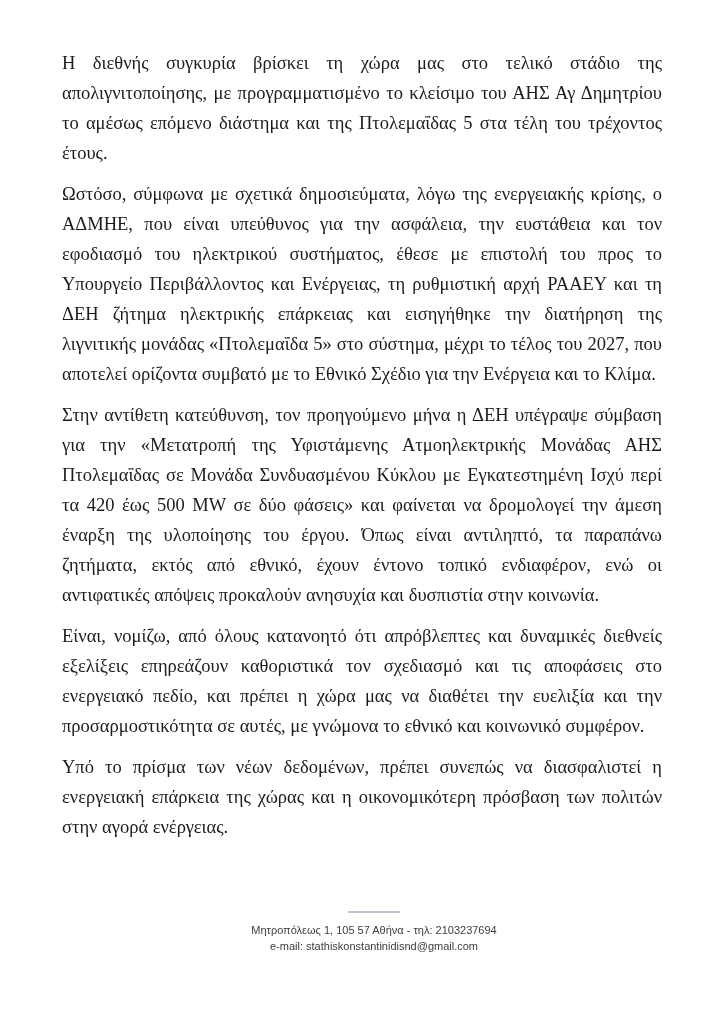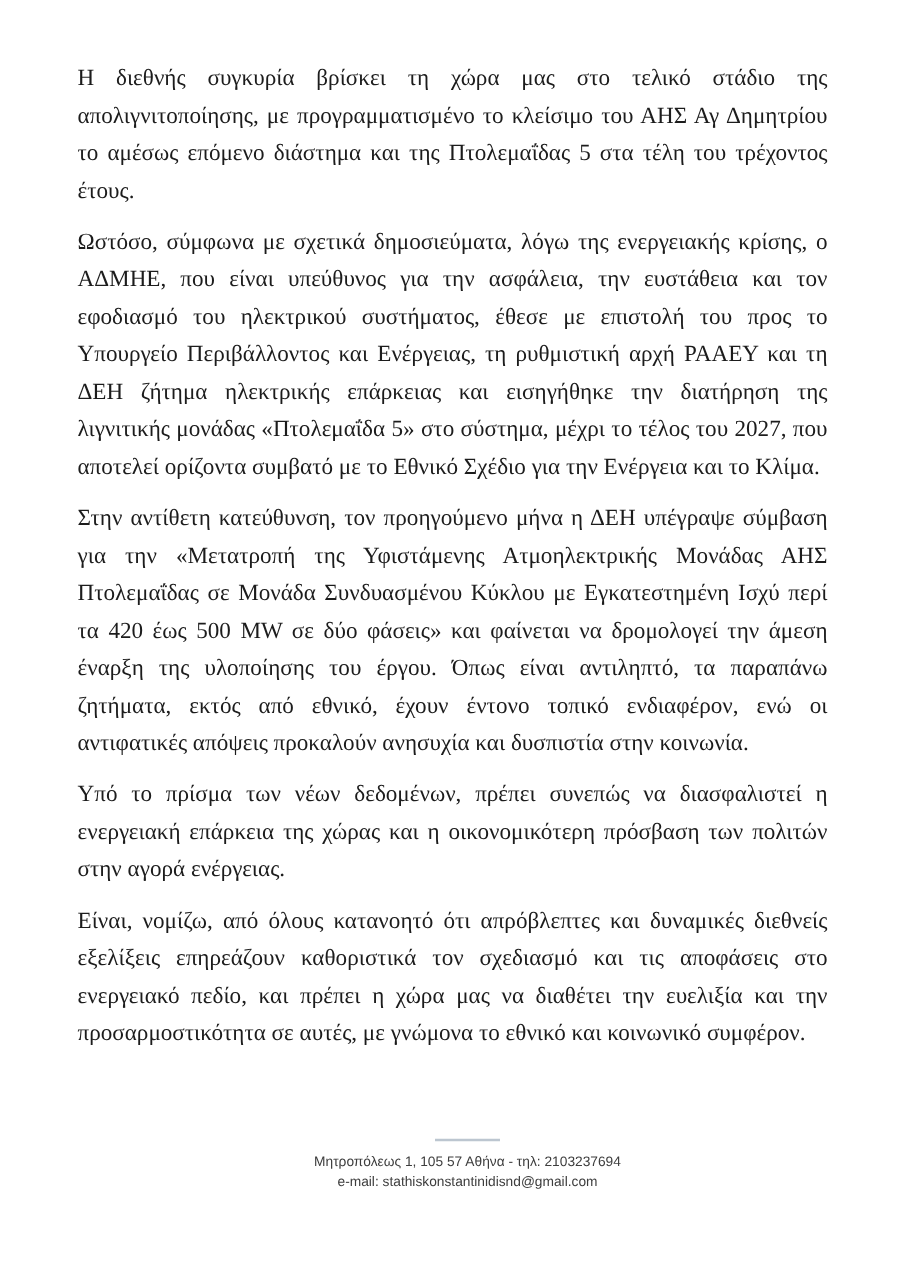--- a/index.html
+++ b/index.html
@@ -52,22 +52,22 @@
 </style>
 </head>
 <body>
 
 <div class="page">
 
   <div class="doc-body">
     <p>Η διεθνής συγκυρία βρίσκει τη χώρα μας στο τελικό στάδιο της απολιγνιτοποίησης, με προγραμματισμένο το κλείσιμο του ΑΗΣ Αγ Δημητρίου το αμέσως επόμενο διάστημα και της Πτολεμαΐδας 5 στα τέλη του τρέχοντος έτους.</p>
     <p>Ωστόσο, σύμφωνα με σχετικά δημοσιεύματα, λόγω της ενεργειακής κρίσης, ο ΑΔΜΗΕ, που είναι υπεύθυνος για την ασφάλεια, την ευστάθεια και τον εφοδιασμό του ηλεκτρικού συστήματος, έθεσε με επιστολή του προς το Υπουργείο Περιβάλλοντος και Ενέργειας, τη ρυθμιστική αρχή ΡΑΑΕΥ και τη ΔΕΗ ζήτημα ηλεκτρικής επάρκειας και εισηγήθηκε την διατήρηση της λιγνιτικής μονάδας «Πτολεμαΐδα 5» στο σύστημα, μέχρι το τέλος του 2027, που αποτελεί ορίζοντα συμβατό με το Εθνικό Σχέδιο για την Ενέργεια και το Κλίμα.</p>
     <p>Στην αντίθετη κατεύθυνση, τον προηγούμενο μήνα η ΔΕΗ υπέγραψε σύμβαση για την «Μετατροπή της Υφιστάμενης Ατμοηλεκτρικής Μονάδας ΑΗΣ Πτολεμαΐδας σε Μονάδα Συνδυασμένου Κύκλου με Εγκατεστημένη Ισχύ περί τα 420 έως 500 MW σε δύο φάσεις» και φαίνεται να δρομολογεί την άμεση έναρξη της υλοποίησης του έργου. Όπως είναι αντιληπτό, τα παραπάνω ζητήματα, εκτός από εθνικό, έχουν έντονο τοπικό ενδιαφέρον, ενώ οι αντιφατικές απόψεις προκαλούν ανησυχία και δυσπιστία στην κοινωνία.</p>
+    <p>Είναι, νομίζω, από όλους κατανοητό ότι απρόβλεπτες και δυναμικές διεθνείς εξελίξεις επηρεάζουν καθοριστικά τον σχεδιασμό και τις αποφάσεις στο ενεργειακό πεδίο, και πρέπει η χώρα μας να διαθέτει την ευελιξία και την προσαρμοστικότητα σε αυτές, με γνώμονα το εθνικό και κοινωνικό συμφέρον.</p>
     <p>Υπό το πρίσμα των νέων δεδομένων, πρέπει συνεπώς να διασφαλιστεί  η ενεργειακή επάρκεια της χώρας και η οικονομικότερη πρόσβαση των πολιτών στην αγορά ενέργειας.</p>
-    <p>Είναι, νομίζω, από όλους κατανοητό ότι απρόβλεπτες και δυναμικές διεθνείς εξελίξεις επηρεάζουν καθοριστικά τον σχεδιασμό και τις αποφάσεις στο ενεργειακό πεδίο, και πρέπει η χώρα μας να διαθέτει την ευελιξία και την προσαρμοστικότητα σε αυτές, με γνώμονα το εθνικό και κοινωνικό συμφέρον.</p>
   </div>
 
   <div class="page-footer">
     <div class="footer-separator"></div>
     <div class="footer-lines">
       <div>Μητροπόλεως 1, 105 57 Αθήνα - τηλ: 2103237694</div>
       <div>e-mail: stathiskonstantinidisnd@gmail.com</div>
     </div>
   </div>
 

